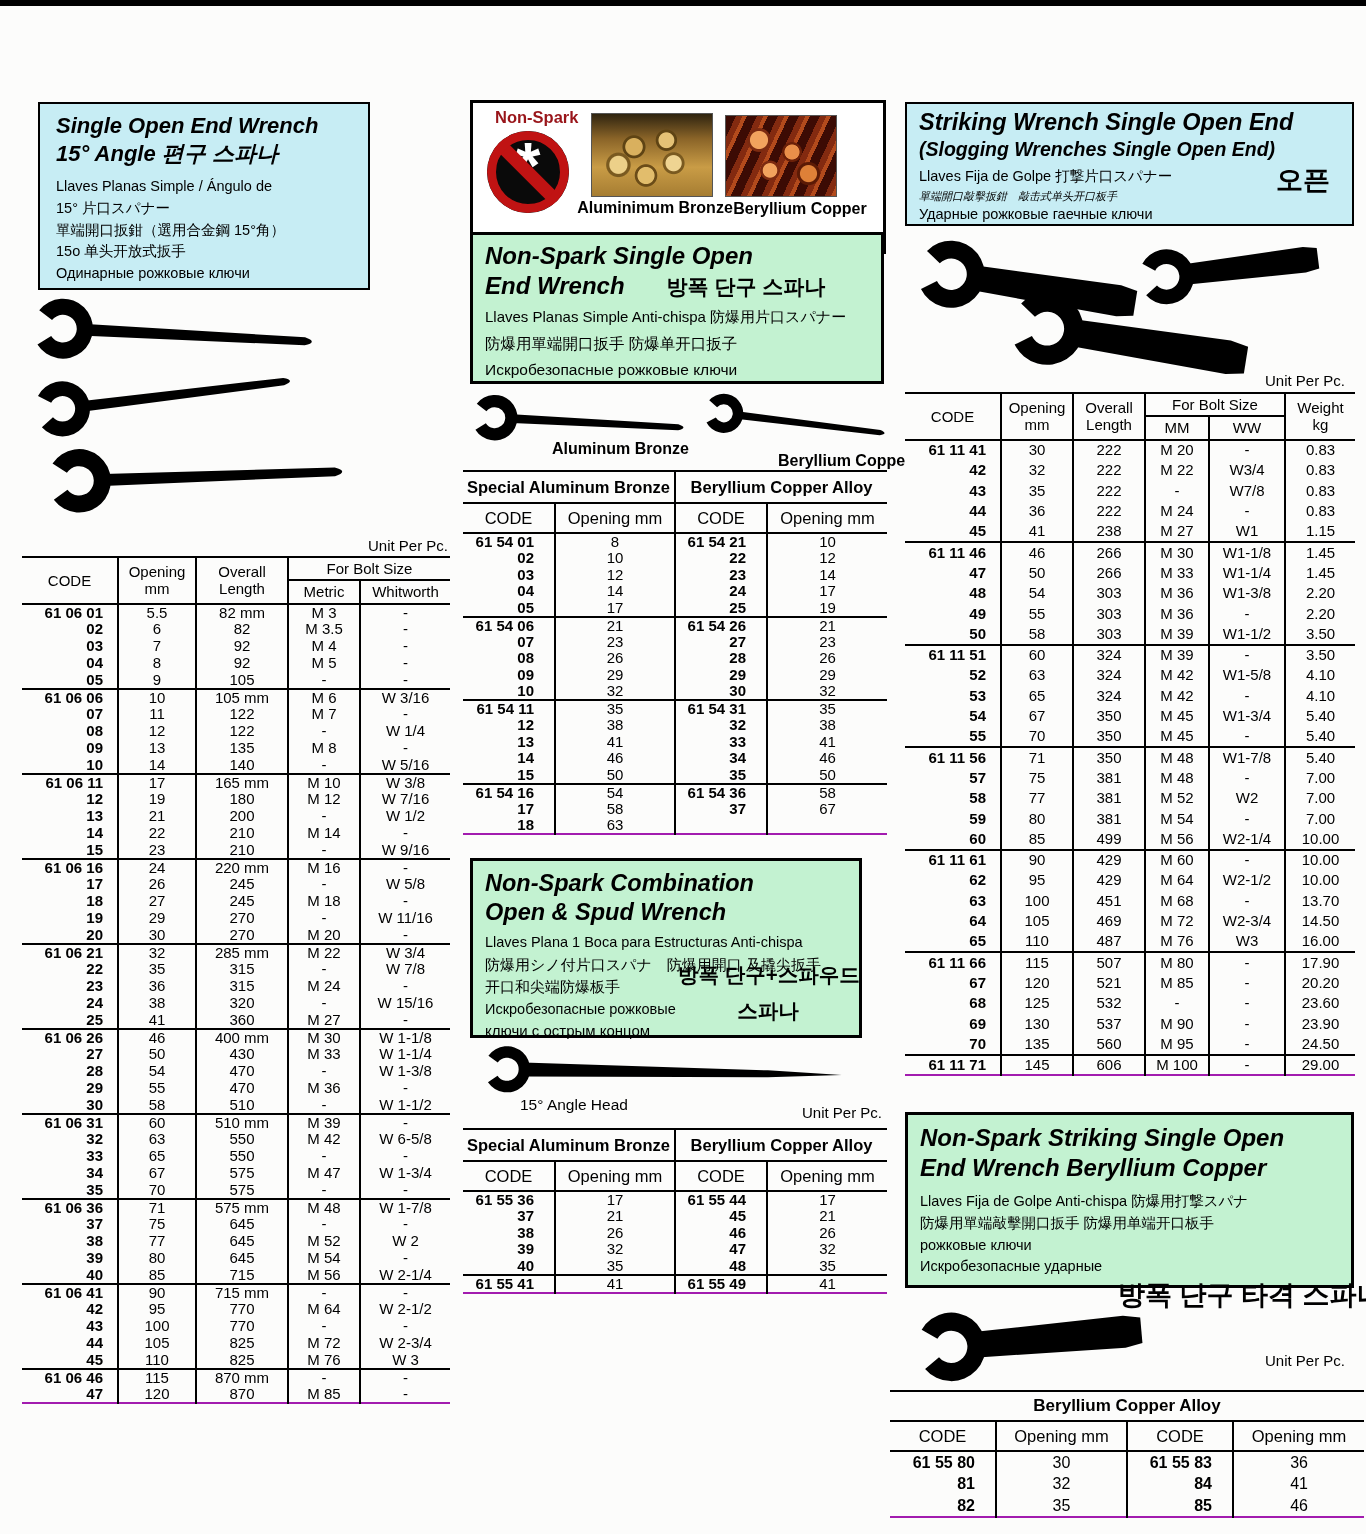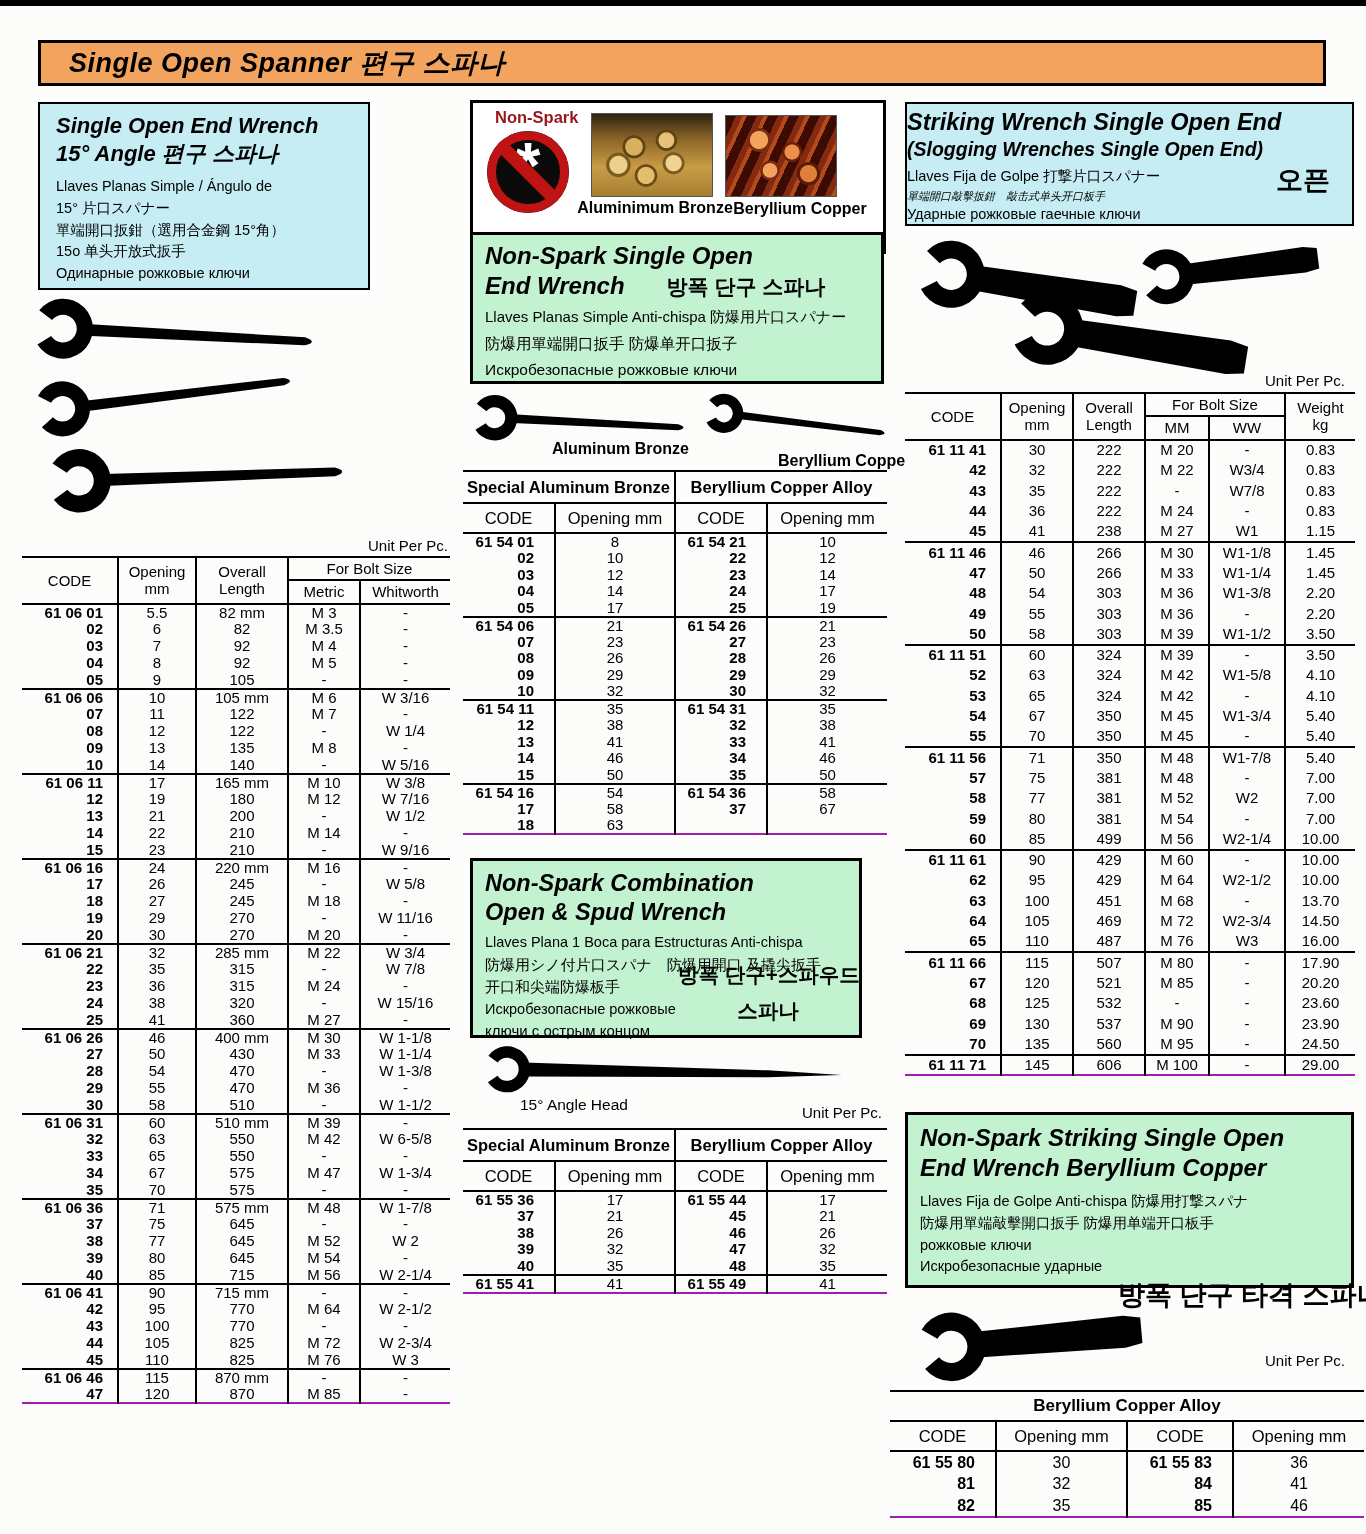--- a/index.html
+++ b/index.html
@@ -98,23 +98,20 @@
     <g id="sym-spud">
       <path d="M 7.6 14.5 A 20 20 0 1 1 7.6 37.5 L 15.8 31.7 A 10 10 0 1 0 15.8 20.3 Z"></path>
       <path d="M 38 20 L 250 23 L 314 26 L 250 29 L 38 32 Z"></path>
     </g>
   </defs>
 </svg>
 
 <div id="page">
   <div class="abs top-rule"></div>
 
-  <div class="abs title-bar">
-    <span>Single Open Spanner  편구 스파나</span>
-  </div>
 
   <div class="abs info-box" style="left:38px; top:102px; width:332px; height:188px; padding:8px 8px 0 16px;">
     <div class="box-t1" style="font-size:22px">Single Open End Wrench</div>
     <div class="box-t2" style="font-size:22px">15° Angle  편구 스파나</div>
     <div style="margin-top:9px; font-size:14.5px;">
       <div class="sub-line">Llaves Planas Simple / Ángulo de</div>
       <div class="sub-line">15° 片口スパナー</div>
       <div class="sub-line">單端開口扳鉗（選用合金鋼 15°角）</div>
       <div class="sub-line">15o 单头开放式扳手</div>
       <div class="sub-line">Одинарные рожковые ключи</div>
@@ -724,21 +721,21 @@
         </tr>
         <tr class="grp">
           <td>61 55 41</td>
           <td>41</td>
           <td>61 55 49</td>
           <td>41</td>
         </tr>
       </tbody>
   </table>
 
-  <div class="abs info-box" style="left:905px; top:102px; width:449px; height:124px; padding:4px 0;">
+  <div class="abs info-box" style="left:905px; top:102px; width:449px; height:124px; padding:4px 12px;">
     <div class="box-t1" style="font-size:23.5px">Striking Wrench Single Open End</div>
     <div class="box-t2" style="font-size:19.5px">(Slogging Wrenches Single Open End)</div>
     <div class="sub-line" style="font-size:14.5px; margin-top:4px;">Llaves Fija de Golpe 打撃片口スパナー</div>
     <div class="sub-line" style="font-size:11px;font-style:italic;">單端開口敲擊扳鉗　敲击式单头开口板手</div>
     <div class="sub-line" style="font-size:14.5px;">Ударные рожковые гаечные ключи</div>
     <div class="abs korean-big" style="right:22px; top:58px; font-size:27px;">오픈</div>
   </div>
 
   <svg class="abs wrench" style="left:912px; top:244px; color:#c3c7cb; transform:rotate(9deg);" width="252" height="88" viewBox="0 0 240 84">
       <use href="#sym-strike"></use>

